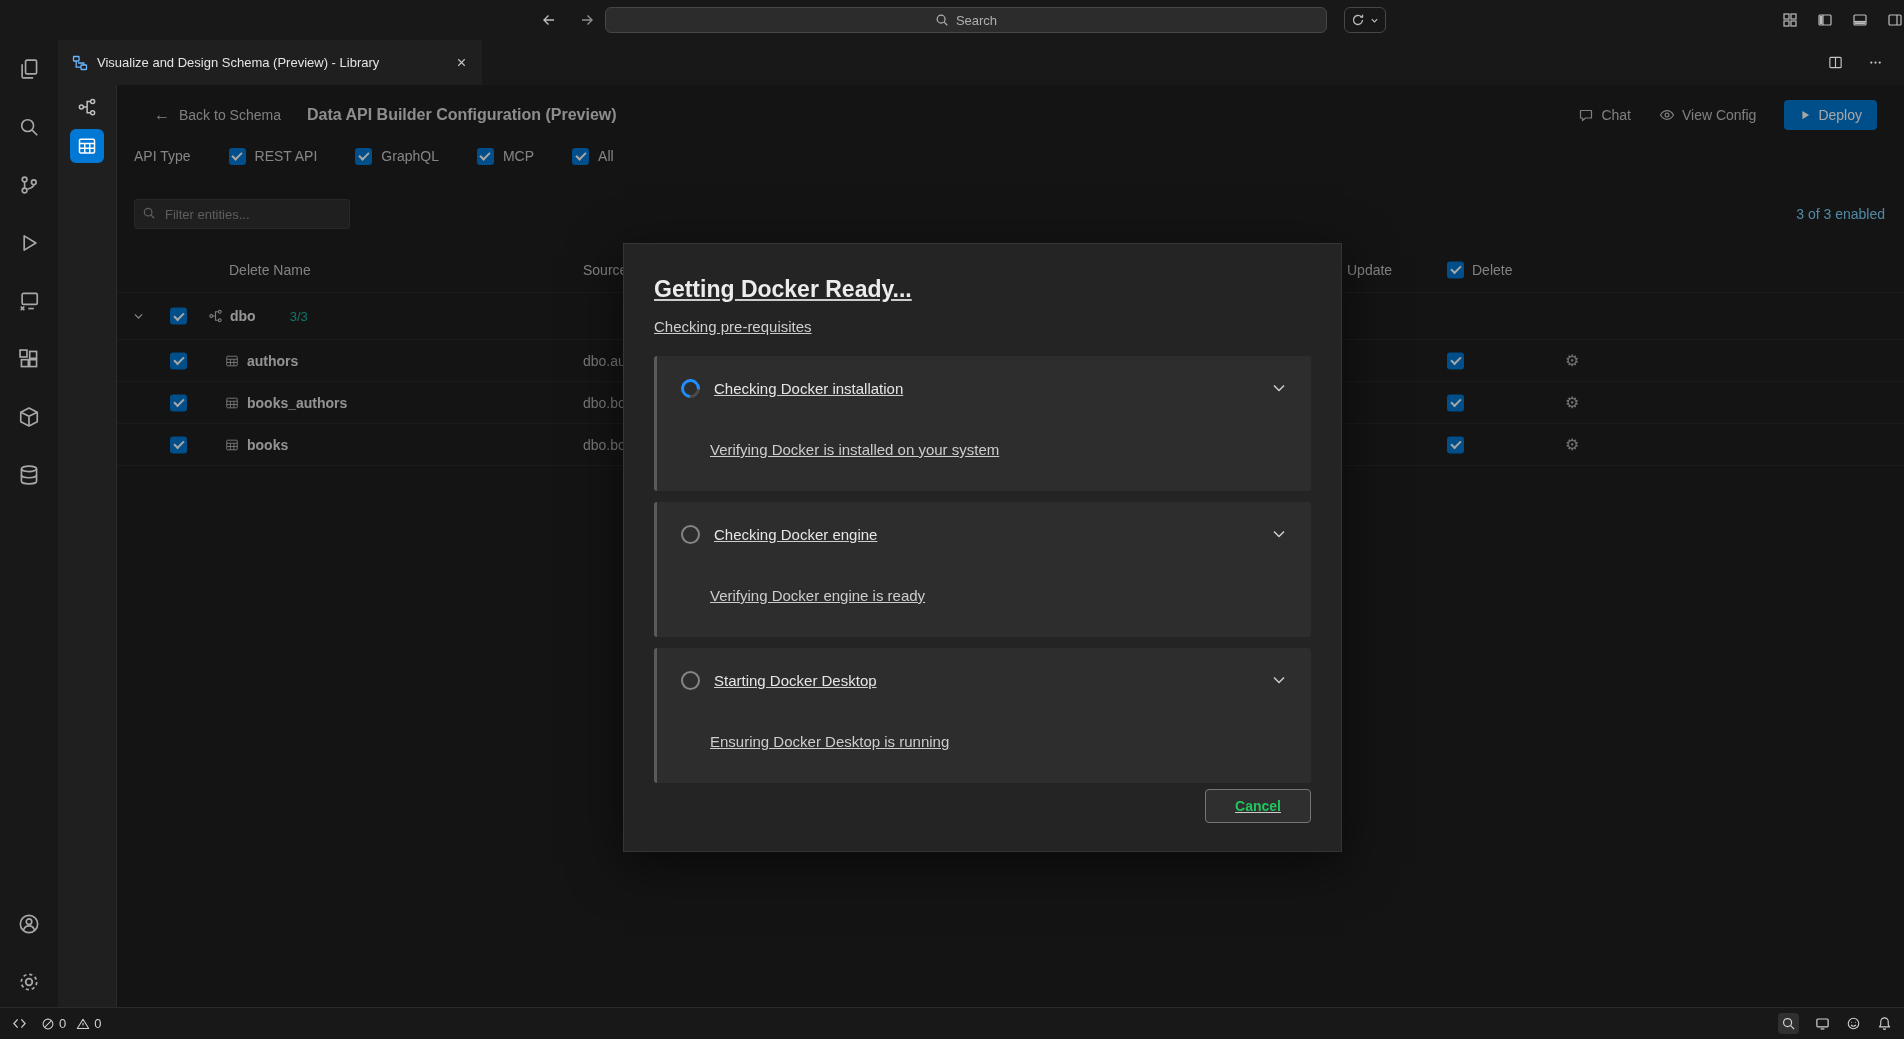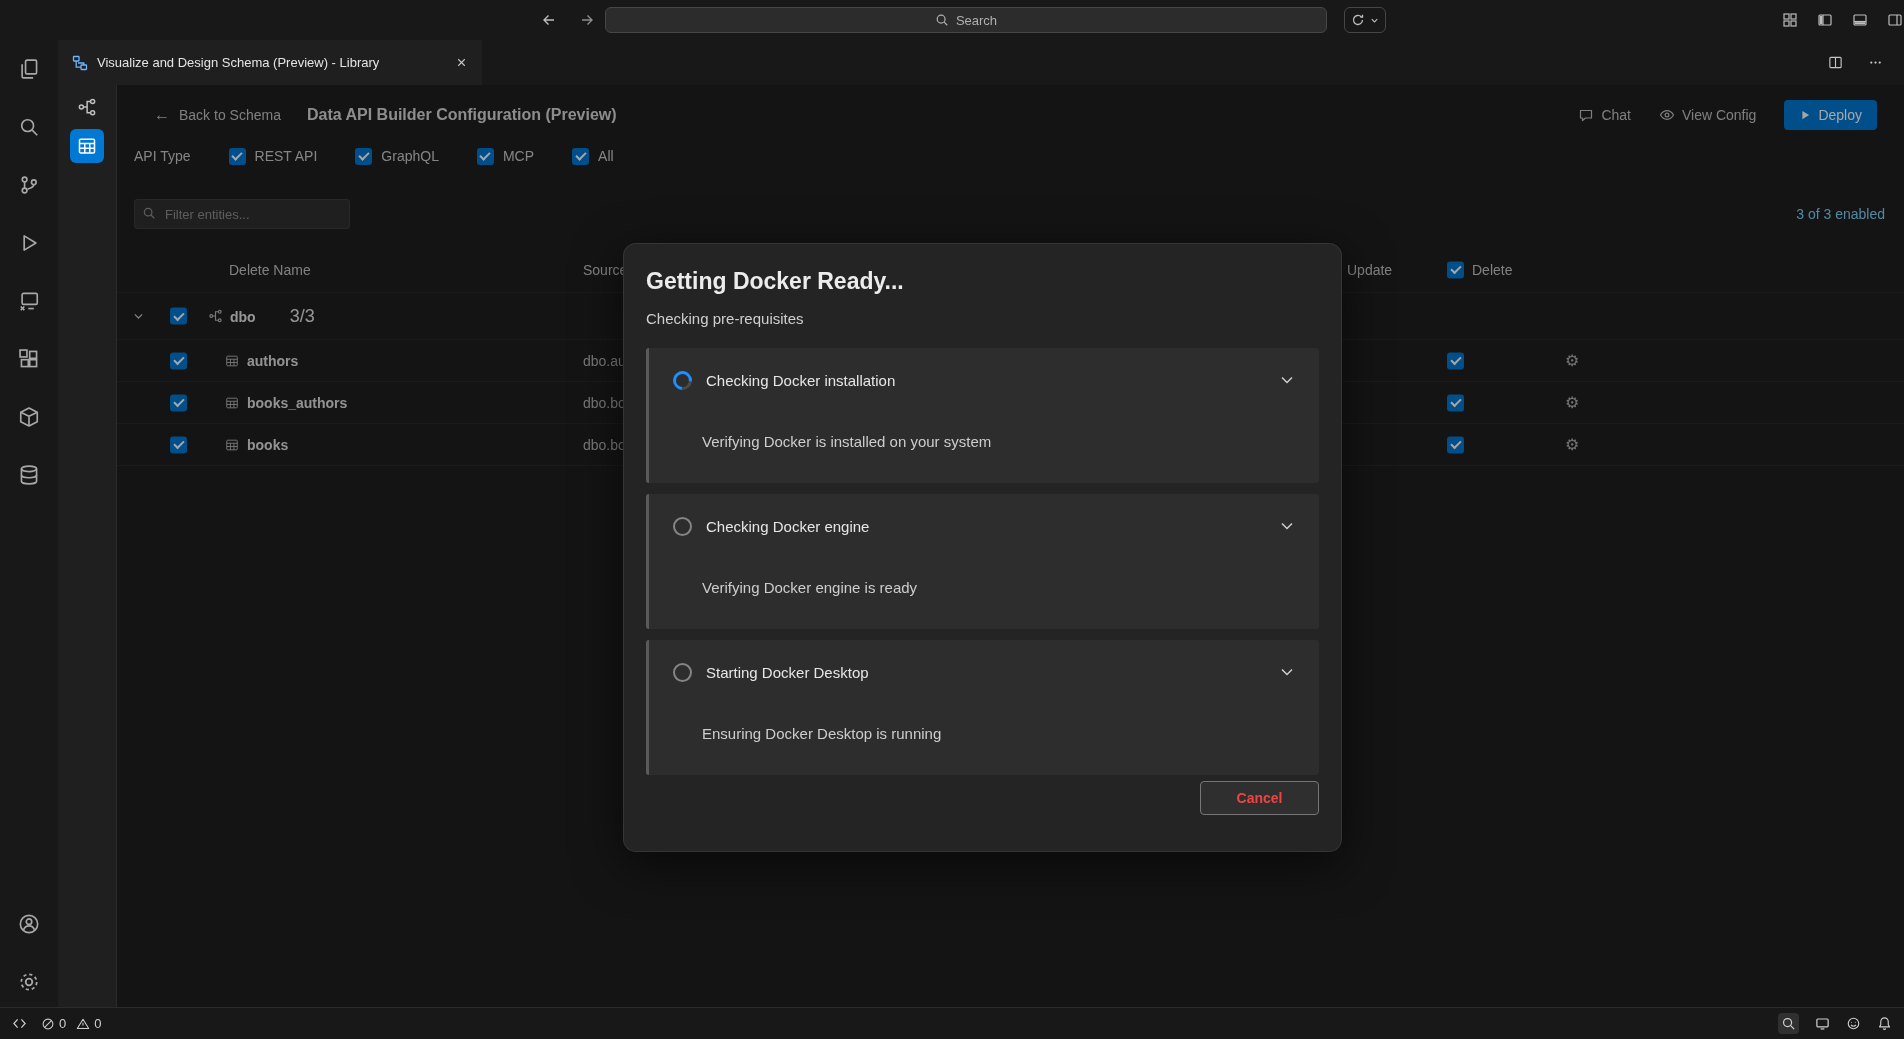--- a/index.html
+++ b/index.html
@@ -111,47 +111,47 @@
   .c-delete { left:1330px; }
   .c-gear { left:1448px; }
   .c-chevron { left:15px; color:#c5c5c5; }
   .c-cb { left:53px; }
   .c-gicon { left:91px; color:#bdbdbd; }
   .c-gname { left:113px;gap:20px; }
   .c-eicon { left:108px; color:#b5b5b5; }
   .c-ename { left:130px; }
   .c-source { left:466px; color:#b9b9b9; }
   .group-name { font-weight:700; color:#e6e6e6; }
-  .group-count { color:#e5e5e5; margin-left:14px; font-size:18px; }
+  .group-count { color:#14b8a6; margin-left:14px; font-size:13px; }
   .entity-name { font-weight:600; color:#e0e0e0; }
   .gear-glyph { font-size:16px; color:#b0b0b0; line-height:1; cursor:pointer; }
 
   
   .dim { position:absolute; left:117px; top:85px; right:0; bottom:32px; background:rgba(0,0,0,0.35); z-index:40; }
 
   .modal {
     position:absolute; left:623px; top:243px; width:719px; height:609px;
-    background:#242425; border:1px solid rgba(255,255,255,0.08); border-radius:13px;
-    box-shadow:0 12px 48px rgba(0,0,0,0.6); z-index:50; padding:22px; overflow:hidden;
+    background:#242425; border:1px solid rgba(255,255,255,0.08); border-radius:0;
+    box-shadow:0 12px 48px rgba(0,0,0,0.6); z-index:50; padding:30px; overflow:hidden;text-decoration:underline;
   }
   .modal-title { font-size:23px; font-weight:700; color:#ececec; line-height:30px; }
   .modal-subtitle { font-size:15px; color:#cfcfcf; margin-top:13px; line-height:19px; }
   .steps { margin-top:20px; display:flex; flex-direction:column; gap:11px; }
   .step { position:relative; height:135px; background:#2d2d2e; border-radius:3px; }
   .step-accent { position:absolute; left:0; top:0; bottom:0; width:3px; background:#5a5a5a; border-radius:3px 0 0 3px; }
   .step-header { display:flex; align-items:center; height:64px; padding-left:27px; padding-right:24px; cursor:pointer; }
   .step-circle { width:19px; height:19px; border-radius:50%; border:2px solid #858585; flex:none; }
   .step--running .step-circle { border:3px solid #1f8fff; border-bottom-color:#4a4a4a; transform:rotate(-40deg); }
   .step-label { margin-left:14px; font-size:15px; color:#e6e6e6; }
   .step-chevron { margin-left:auto; color:#cfcfcf; }
   .step-desc { margin:21px 0 0 56px; font-size:15px; color:#cdcdcd; }
   .modal-footer { margin-top:6px; display:flex; justify-content:flex-end; }
   .cancel-btn {
-    width:119px; height:34px; background:#2f2f2f; border:1px solid #767676; border-radius:4px;
-    color:#ef4444; font-size:14px; font-weight:600; font-family:inherit; cursor:pointer;
+    width:106px; height:34px; background:#2f2f2f; border:1px solid #767676; border-radius:4px;
+    color:#22c55e; font-size:14px; font-weight:600; font-family:inherit; cursor:pointer;
   }
 
   
   .statusbar {
     position:absolute; left:0; right:0; bottom:0; height:32px; background:#181818;
     border-top:1px solid #2b2b2b; display:flex; align-items:center; padding:0 12px;
     font-size:13px; color:#cfcfcf; z-index:60;
   }
   .status-left { display:flex; align-items:center; gap:14px; }
   .status-item { display:flex; align-items:center; gap:5px; cursor:pointer; }

